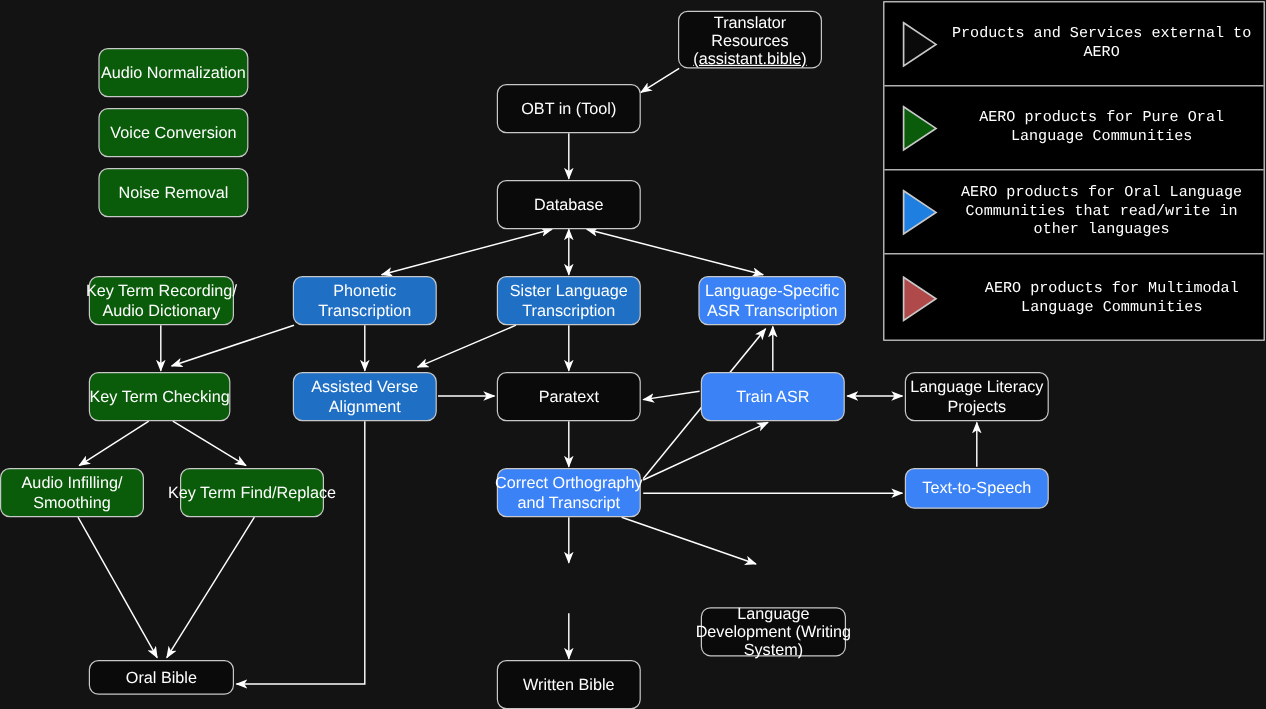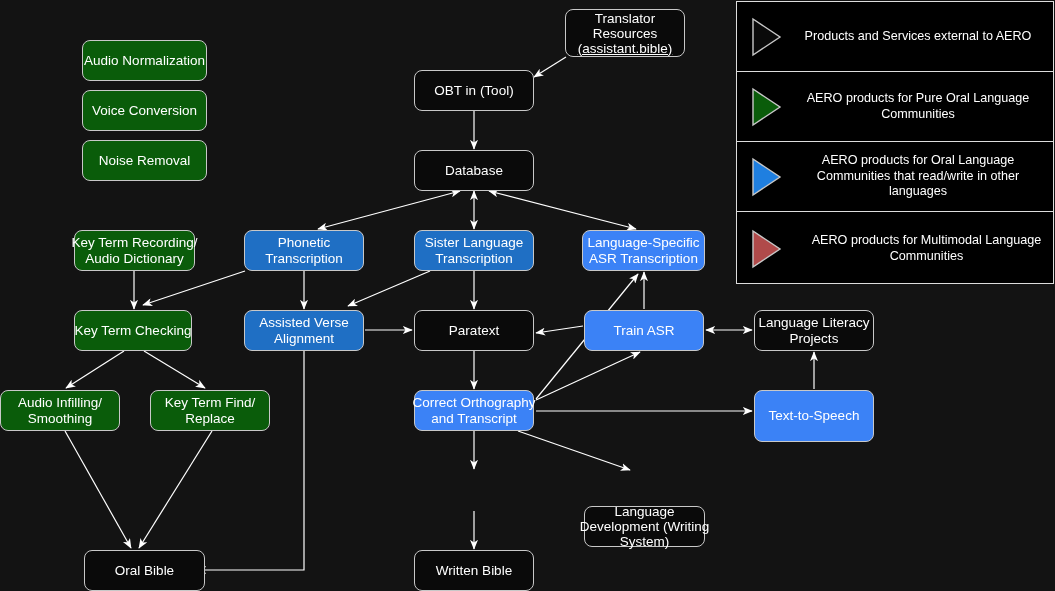--- a/index.html
+++ b/index.html
@@ -48,20 +48,21 @@
   #legend {
     position: absolute;
     left: 736px;
     top: 1px;
     width: 318px;
     height: 283px;
     border: 1px solid #dddddd;
     box-sizing: border-box;
     background: #000000;
     z-index: 4;
+    font-family: Liberation Mono, monospace;
   }
   .legend-row {
     display: flex;
     align-items: center;
     box-sizing: border-box;
     border-bottom: 1px solid #dddddd;
     height: 70px;
     padding-left: 12px;
   }
   .legend-row:last-child { border-bottom: none; height: 73px; gap: 17px; }
@@ -218,42 +219,42 @@
   <div class="node n-black" style="left:754px;top:310px;width:120px;height:41px;flex-direction:column;">
     <span>Language Literacy</span>
     <span>Projects</span>
   </div>
 
   <div class="node n-green" style="left:0px;top:390px;width:120px;height:41px;flex-direction:column;">
     <span>Audio Infilling/</span>
     <span>Smoothing</span>
   </div>
 
-  <div class="node n-green" style="left:150px;top:390px;width:120px;height:41px;flex-direction:column;">
+  <div class="node n-green" style="left:150px;top:390px;width:120px;height:41px;flex-direction:row;">
     <span>Key Term Find/</span>
     <span>Replace</span>
   </div>
 
   <div class="node n-red" style="left:414px;top:390px;width:120px;height:41px;flex-direction:column;">
     <span>Correct Orthography</span>
     <span>and Transcript</span>
   </div>
 
-  <div class="node n-red" style="left:754px;top:390px;width:120px;height:52px;">
+  <div class="node n-red" style="left:754px;top:390px;width:120px;height:34px;">
     <span>Text-to-Speech</span>
   </div>
 
 
   <div class="node n-black" style="left:584px;top:470px;width:121px;height:41px;flex-direction:column;line-height:15px;margin-top:36px;">
     <span>Language</span>
     <span>Development (Writing</span>
     <span>System)</span>
   </div>
 
-  <div class="node n-black" style="left:84px;top:550px;width:121px;height:41px;">
+  <div class="node n-black" style="left:74px;top:550px;width:121px;height:29px;">
     <span>Oral Bible</span>
   </div>
 
   <div class="node n-black" style="left:414px;top:550px;width:120px;height:41px;">
     <span>Written Bible</span>
   </div>
 
   <div id="legend">
 
     <div class="legend-row">

